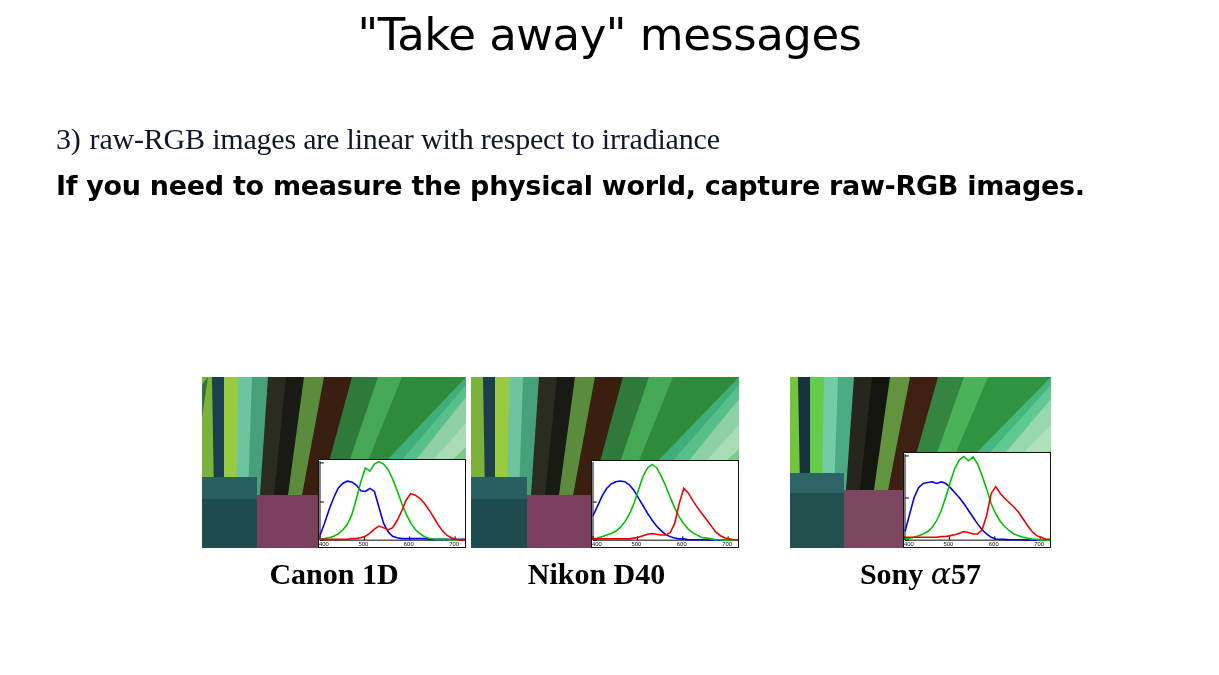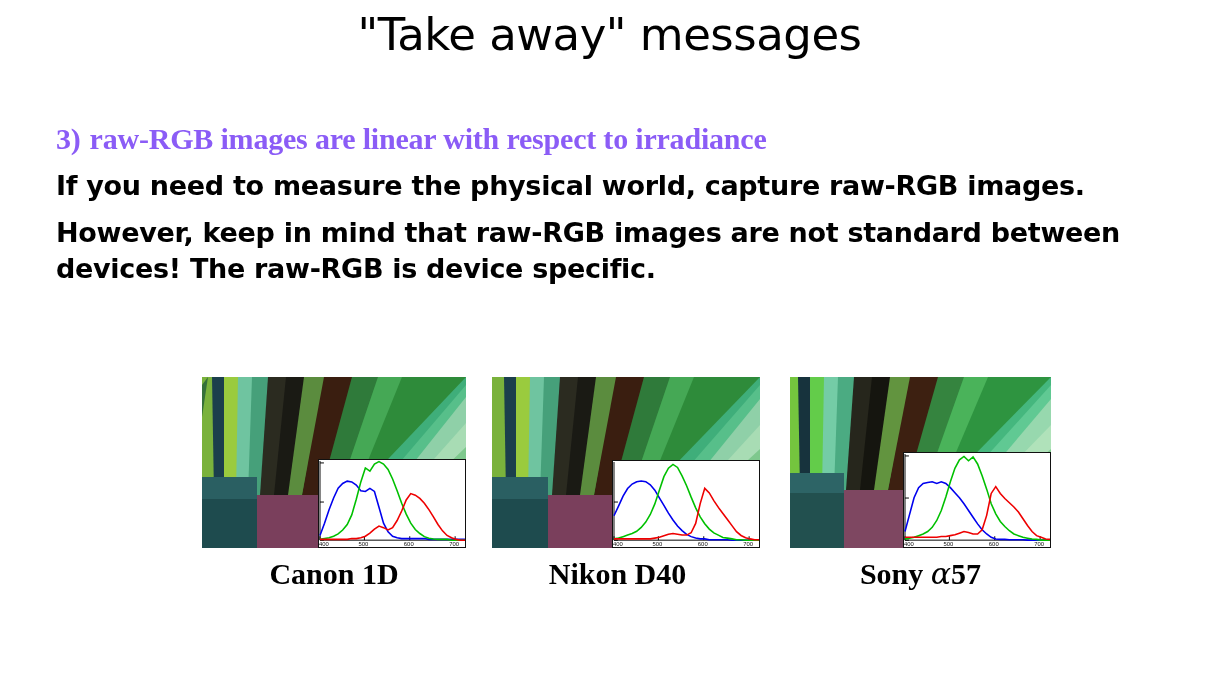--- a/index.html
+++ b/index.html
@@ -26,26 +26,26 @@
     white-space:nowrap;
   }
 
   
   .body-block{
     position:absolute;
     left:56px;top:123px;width:1110px;
   }
   .bullet-head{
     font-family:"Liberation Serif", serif;
-    font-weight:bold;
+    font-weight:normal;
     font-size:30px;
     letter-spacing:-0.2px;
     line-height:1.08;
     margin:0 0 13px 0;
-    color:#8b5cf6;
+    color:#0f172a;
     white-space:nowrap;
   }
   .bullet-head .num{margin-right:9px;}
   .para{
     font-family:"DejaVu Sans", sans-serif;
     font-weight:700;
     font-size:27px;
     line-height:1.30;
     margin:0;
     color:#000;
@@ -100,21 +100,20 @@
 
 <div class="slide">
 
   <div class="slide-title">"Take away" messages</div>
 
   <div class="body-block">
     <div class="bullet-head">
       <span class="num">3)</span><span>raw-RGB images are linear with respect to irradiance</span>
     </div>
     <p class="para p1">If you need to measure the physical world, capture raw-RGB images.</p>
-    <p class="para p2">However, keep in mind that raw-RGB images are not standard between devices!  The raw-RGB is device specific.</p>
   </div>
 
   <div class="figure-row">
 
     <div class="fig" style="left:202px;width:264px;">
       <div class="photo" style="width:264px;height:171px;">
         <div class="fanwrap">
           <svg viewBox="0 0 264 171" preserveAspectRatio="none">
             <rect x="0" y="0" width="264" height="171" fill="#1f7a2c"></rect>
             <rect x="0" y="0" width="264" height="115" fill="#2e8b3a"></rect>
@@ -174,21 +173,21 @@
               <text x="-2" y="45">0.5</text>
             </g>
           </svg>
         </div>
       </div>
       <div class="caption" style="top:179px;">
         <span>Canon </span><span class="alpha"></span><span>1D</span>
       </div>
     </div>
 
-    <div class="fig" style="left:492px;width:251px;">
+    <div class="fig" style="left:471px;width:251px;">
       <div class="photo" style="width:268px;height:171px;">
         <div class="fanwrap">
           <svg viewBox="0 0 268 171" preserveAspectRatio="none">
             <rect x="0" y="0" width="268" height="171" fill="#1f7a2c"></rect>
             <rect x="0" y="0" width="268" height="115" fill="#2e8b3a"></rect>
             <polygon points="268,0 152,120 268,120" fill="#3fae7a"></polygon>
             <polygon points="268,8 172,118 268,118" fill="#57bf8a"></polygon>
             <polygon points="268,22 190,118 268,118" fill="#8fd0a8"></polygon>
             <polygon points="268,48 204,118 268,118" fill="#a8dcb4"></polygon>
             <polygon points="268,72 218,118 268,118" fill="#7ec88d"></polygon>

